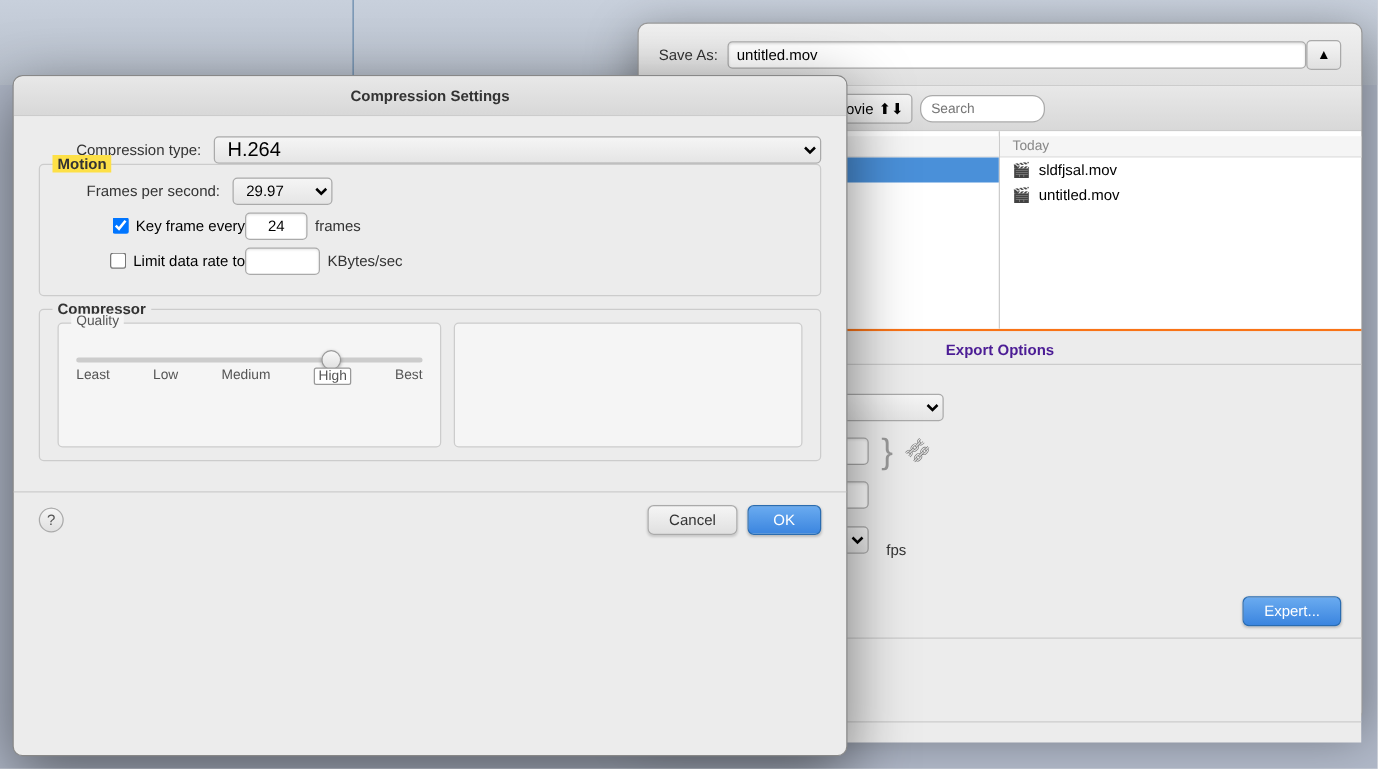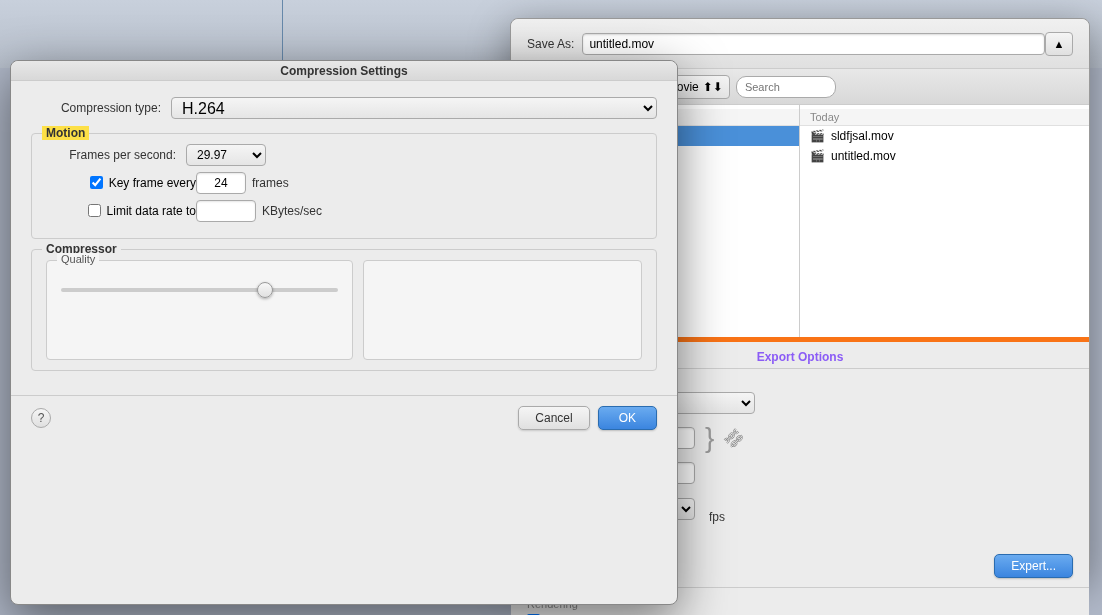--- a/index.html
+++ b/index.html
@@ -106,22 +106,22 @@
       border: 1px solid #aaa;
       border-radius: 10px;
       padding: 0 8px;
       font-size: 11px;
       background: white;
       width: 100px;
     }
 
     .save-dialog-content {
       display: flex;
-      height: 237px;
-      border-bottom: 5px solid #f97316;
+      height: 160px;
+      border-bottom: 2px solid #f97316;
     }
 
     .file-list-left {
       width: 50%;
       border-right: 1px solid #ccc;
       background: white;
       padding: 4px 0;
     }
 
     .file-list-right {
@@ -155,21 +155,21 @@
     
     .export-options {
       background: #ececec;
       padding: 0;
     }
 
     .export-options-title {
       text-align: center;
       font-size: 12px;
       font-weight: 600;
-      color: #8b5cf6;
+      color: #4c1d95;
       padding: 8px 0 4px;
       border-bottom: 1px solid #ccc;
     }
 
     .settings-section-title {
       font-size: 11px;
       color: #888;
       padding: 6px 16px 0;
     }
 
@@ -269,21 +269,21 @@
       left: 10px;
       width: 668px;
       height: 545px;
       background: #ececec;
       border-radius: 8px;
       box-shadow: 0 15px 50px rgba(0,0,0,0.5);
       border: 1px solid #888;
     }
 
     .compression-titlebar {
-      height: 20px;
+      height: 32px;
       background: linear-gradient(to bottom, #e8e8e8, #d8d8d8);
       border-radius: 8px 8px 0 0;
       border-bottom: 1px solid #ccc;
       display: flex;
       align-items: center;
       justify-content: center;
     }
 
     .dialog-title {
       font-size: 12px;
@@ -291,21 +291,21 @@
       color: #333;
     }
 
     .compression-body {
       padding: 16px 20px;
     }
 
     .comp-row {
       display: flex;
       align-items: center;
-      margin-bottom: 14px;
+      margin-bottom: 0;
     }
 
     .comp-label {
       font-size: 12px;
       color: #333;
       width: 140px;
       text-align: right;
       padding-right: 10px;
     }
 
@@ -704,20 +704,27 @@
       </div>
     </div>
 
     <div class="compressor-group">
       <span class="compressor-legend">Compressor</span>
 
       <div class="quality-box">
         <span class="quality-legend">Quality</span>
         <div class="quality-slider-container">
           <input type="range" min="0" max="100" value="75" class="quality-slider" style="">
+          <div class="quality-labels">
+            <span>Least</span>
+            <span>Low</span>
+            <span>Medium</span>
+            <span class="quality-label-high">High</span>
+            <span>Best</span>
+          </div>
         </div>
       </div>
 
       <div class="right-box"></div>
     </div>
   </div>
 
   <div class="compression-footer">
     <button class="help-btn">?</button>
     <div class="footer-btns">

